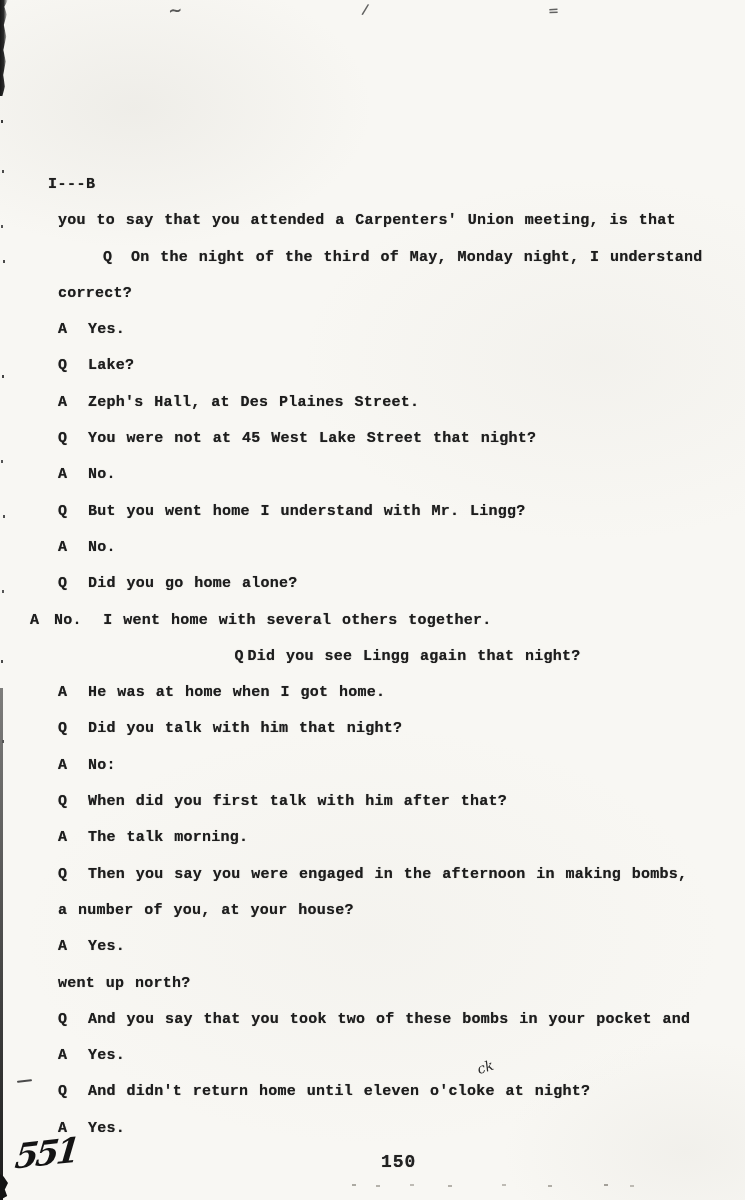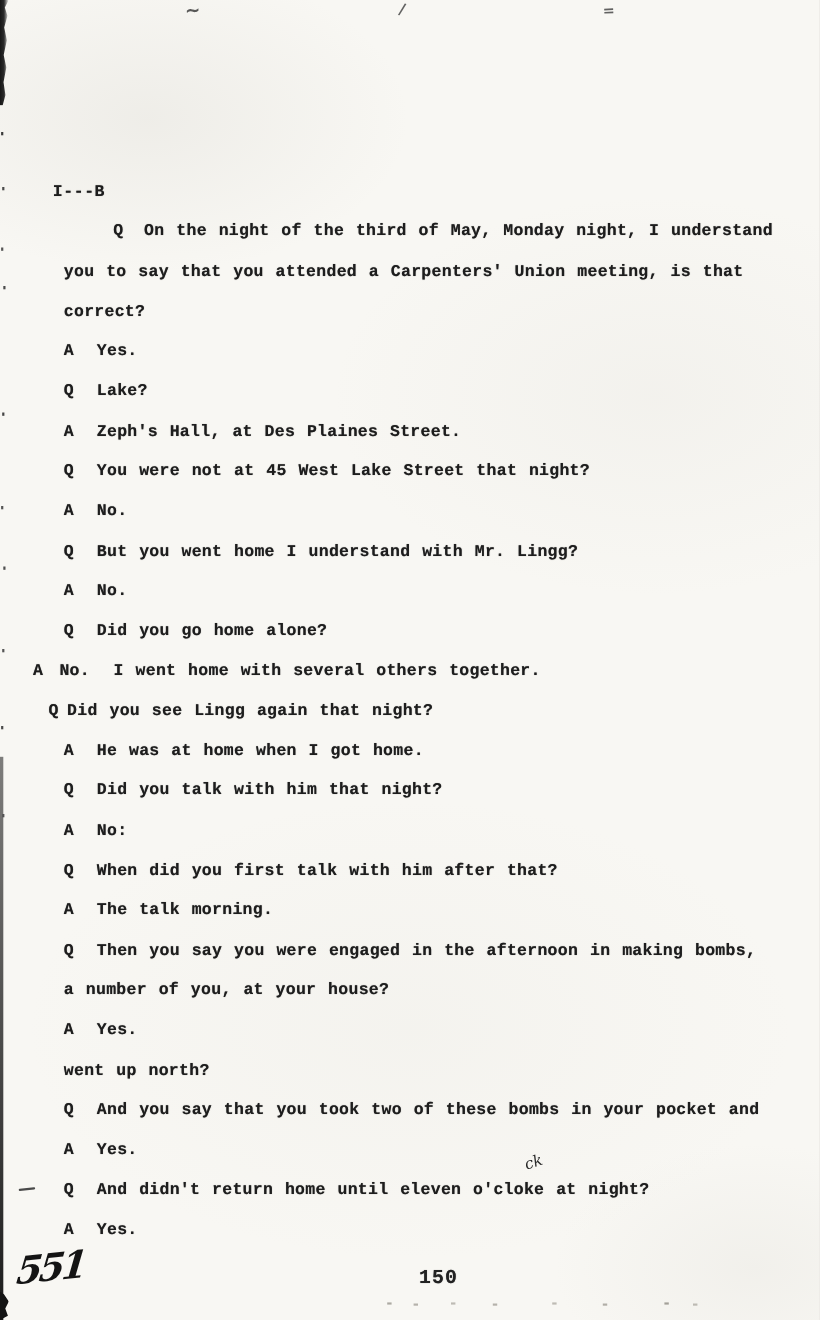--- a/index.html
+++ b/index.html
@@ -11,38 +11,38 @@
     background-image:
       radial-gradient(ellipse 340px 200px at 18% 9%, rgba(195,192,183,0.18), rgba(195,192,183,0) 70%),
       radial-gradient(ellipse 420px 260px at 80% 30%, rgba(205,202,194,0.12), rgba(205,202,194,0) 70%),
       radial-gradient(ellipse 500px 300px at 50% 78%, rgba(210,207,198,0.10), rgba(210,207,198,0) 70%),
       radial-gradient(ellipse 260px 160px at 92% 96%, rgba(200,197,188,0.14), rgba(200,197,188,0) 70%);
     overflow:hidden;
     font-family:"Liberation Mono", monospace;
   }
   
   .textcol{
-    position:absolute; left:0; top:157px; width:731px;
+    position:absolute; left:0; top:167px; width:731px;
     color:#1d1d1d;
   }
   .line{
     height:36.3px; line-height:36.3px;
     white-space:pre;
     padding-left:58px;
     font-size:15px; font-weight:700;
     letter-spacing:0.25px; word-spacing:1.5px;
     text-shadow:0 0 0.7px rgba(28,28,28,0.7);
   }
   .line .marker{display:inline-block;width:30px;}
   .line.header-line{padding-left:48px;letter-spacing:0.5px;}
   .line.q-first{padding-left:103px;}
   .line.q-first .marker{width:28px;}
   .line.indent-a{padding-left:30px;}
   .line.indent-a .marker{width:24px;}
-  .line.tight-q{padding-left:44px;}
+  .line.tight-q{padding-left:80px;text-align:center;}
   .line.tight-q .marker{width:17px;}
   
   .corr-anchor{position:relative;display:inline-block;}
   .correction{
     position:absolute; top:-14px; left:1px;
     font-family:"DejaVu Serif", serif; font-style:italic; font-weight:400;
     font-size:14px; line-height:1; letter-spacing:0;
     color:#2a2a2a; transform:rotate(-18deg);
     text-shadow:none;
   }
@@ -107,22 +107,22 @@
   <div class="stray-dash"></div>
   <span class="smudge smudge-1">~</span>
   <span class="smudge smudge-2">/</span>
   <span class="smudge smudge-3">=</span>
   <div class="dot-row"></div>
 
   <div class="textcol">
 
     <div class="line header-line">I---B</div>
 
+    <div class="line cont"><span>you to say that you attended a Carpenters' Union meeting, is that</span></div>
     <div class="line q-first"><span class="marker">Q</span><span>On the night of the third of May, Monday night, I understand</span></div>
-    <div class="line cont"><span>you to say that you attended a Carpenters' Union meeting, is that</span></div>
     <div class="line cont"><span>correct?</span></div>
     <div class="line"><span class="marker">A</span><span>Yes.</span></div>
     <div class="line"><span class="marker">Q</span><span>Lake?</span></div>
     <div class="line"><span class="marker">A</span><span>Zeph's Hall, at Des Plaines Street.</span></div>
     <div class="line"><span class="marker">Q</span><span>You were not at 45 West Lake Street that night?</span></div>
     <div class="line"><span class="marker">A</span><span>No.</span></div>
     <div class="line"><span class="marker">Q</span><span>But you went home I understand with Mr. Lingg?</span></div>
     <div class="line"><span class="marker">A</span><span>No.</span></div>
     <div class="line"><span class="marker">Q</span><span>Did you go home alone?</span></div>
     <div class="line indent-a"><span class="marker">A</span><span>No.  I went home with several others together.</span></div>

